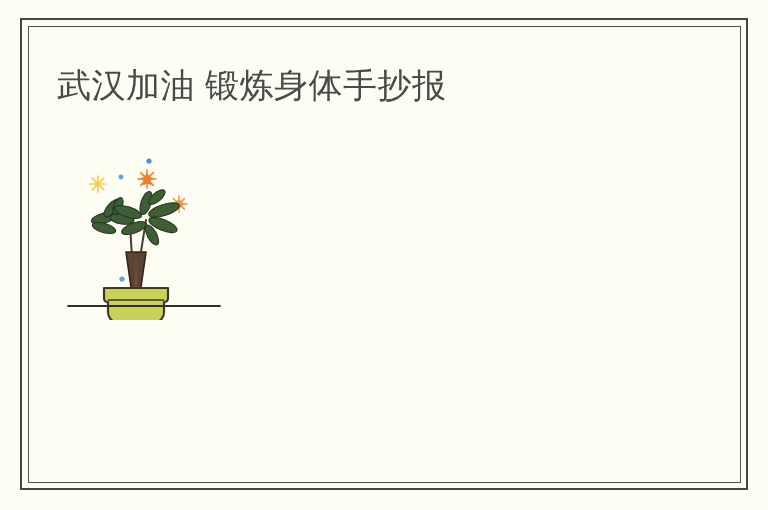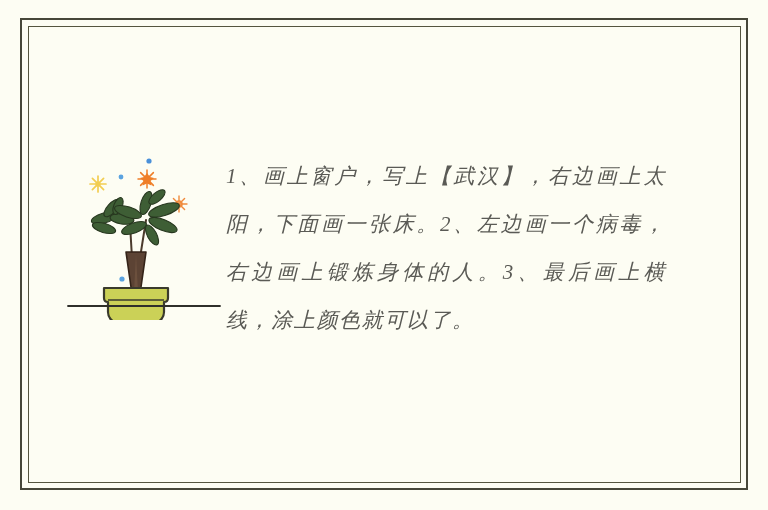--- a/index.html
+++ b/index.html
@@ -97,20 +97,21 @@
   }
 </style>
 </head>
 <body>
 
 <div id="card">
 
   <div class="frame-outer"></div>
   <div class="frame-inner"></div>
 
+  <div class="title">武汉加油 锻炼身体手抄报</div>
 
   <div class="content">
 
     <div class="illustration">
       <svg width="170" height="180" viewBox="0 0 170 180" xmlns="http://www.w3.org/2000/svg">
 
         <g>
           <circle cx="89" cy="21" r="2.6" fill="#4a90d9"></circle>
           <circle cx="61" cy="37" r="2.4" fill="#5ba3e0"></circle>
           <circle cx="62" cy="139" r="2.6" fill="#5ba3e0"></circle>
@@ -175,17 +176,16 @@
                  Q48 186 48 172
                  L48 162
                  Q44 162 44 158
                  Z" fill="#cbd157" stroke="#3a3a2c" stroke-width="2.2" stroke-linejoin="round"></path>
         <line x1="48" y1="160" x2="104" y2="160" stroke="#3a3a2c" stroke-width="1.6"></line>
 
         <line x1="8" y1="166" x2="160" y2="166" stroke="#2f2f2a" stroke-width="1.8" stroke-linecap="round"></line>
       </svg>
     </div>
 
-    <div class="body-text">1、画上窗户，写上【武汉】，右边画上太阳，下面画一张床。2、左边画一个病毒，右边画上锻炼身体的人。3、最后画上横线，涂上颜色就可以了。</div>
 
   </div>
 
 </div>
 
 </body></html>

